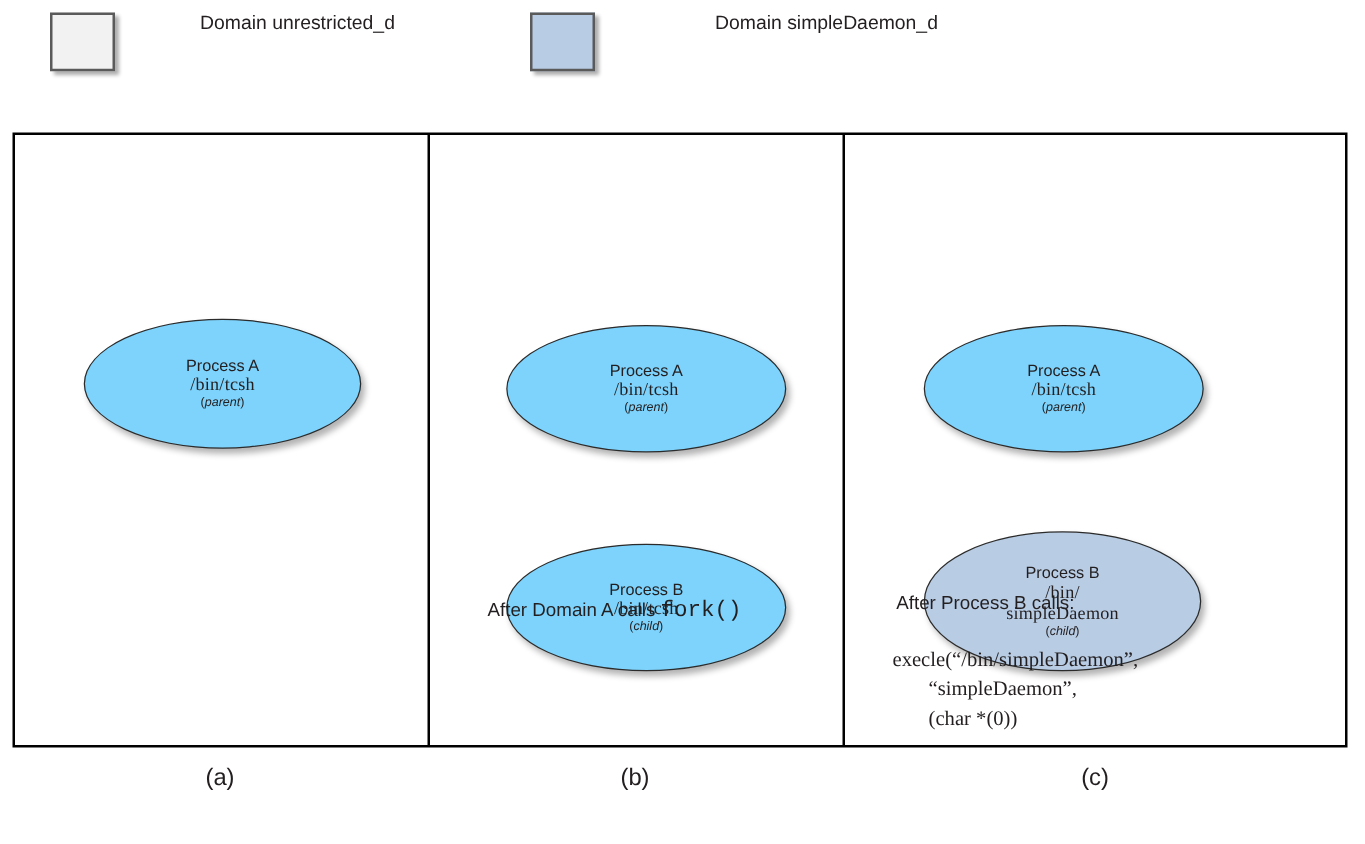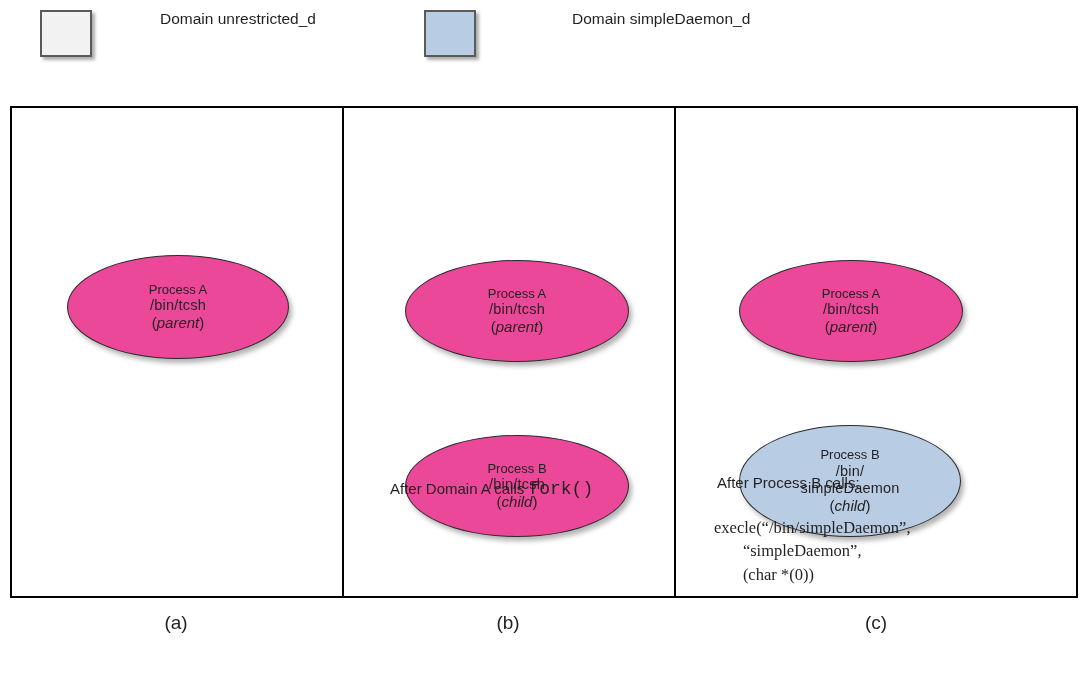--- a/index.html
+++ b/index.html
@@ -76,27 +76,27 @@
     border: 1.6px solid #2b2b2b;
     box-sizing: border-box;
     display: flex;
     flex-direction: column;
     align-items: center;
     justify-content: center;
     box-shadow: 3px 4px 5px rgba(0,0,0,0.30);
     text-align: center;
     line-height: 1.18;
   }
-  .node-gray { background: #ec4899; }
+  .node-gray { background: #7dd3fc; }
   .node-blue { background: #b8cce4; }
 
   .node .ln { display: block; }
   .ln-sans { font-family: "Liberation Sans", sans-serif; font-size: 13px; }
-  .ln-mono { font-family: Liberation Sans, sans-serif; font-size: 14.5px; letter-spacing: 0.2px; }
-  .ln-paren { font-family: "Liberation Sans", sans-serif; font-size: 15px; }
+  .ln-mono { font-family: Liberation Serif, serif; font-size: 14.5px; letter-spacing: 0.2px; }
+  .ln-paren { font-family: "Liberation Sans", sans-serif; font-size: 10px; }
   .ln-paren i { font-style: italic; }
 
   
   .node-a1 { left: 55px; top: 147px; width: 222px; height: 104px; }
   
   .node-b1 { left: 61px; top: 152px; width: 224px; height: 102px; }
   .node-b2 { left: 61px; top: 327px; width: 224px; height: 102px; }
   
   .node-c1 { left: 63px; top: 152px; width: 224px; height: 102px; }
   .node-c2 { left: 63px; top: 317px; width: 222px; height: 112px; }

